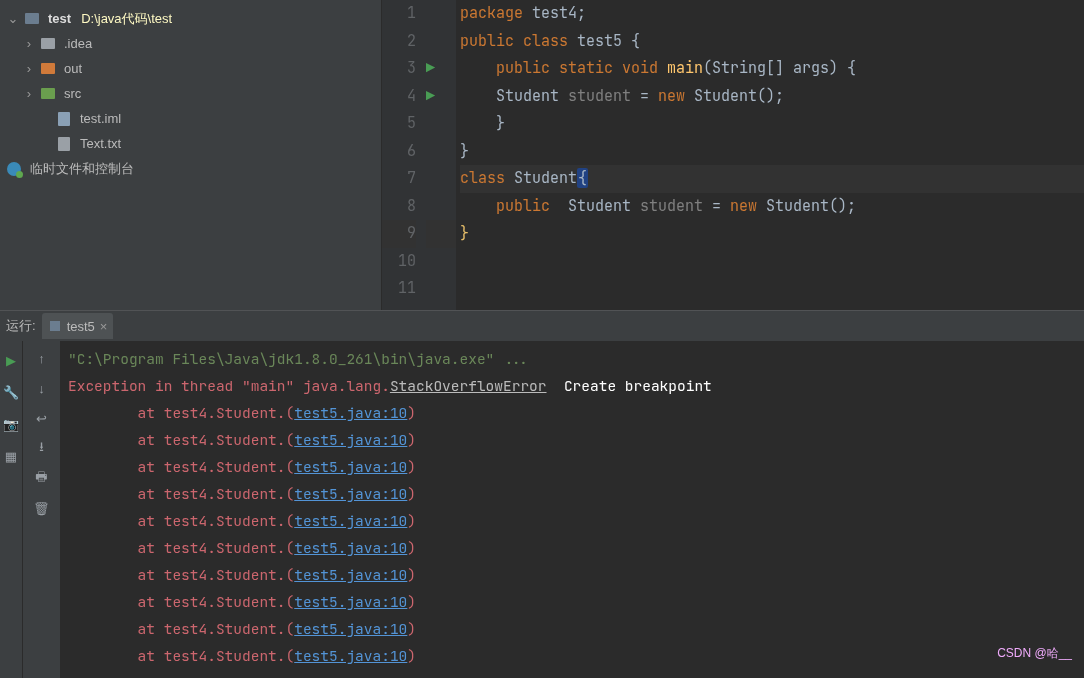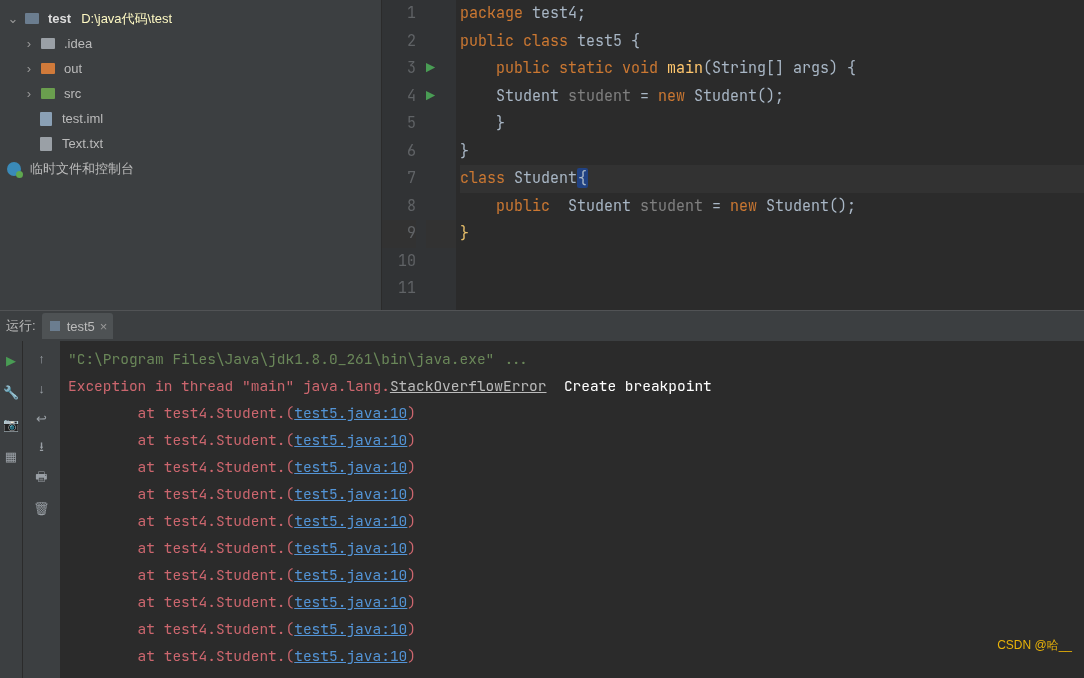--- a/index.html
+++ b/index.html
@@ -42,21 +42,21 @@
   .folder-green { background:#6a9e4e; width:14px;height:11px;border-radius:1px;}
   .file-iml { width:12px;height:14px;background:#8aa0b5;border-radius:1px;}
   .file-txt { width:12px;height:14px;background:#9aa0a6;border-radius:1px;}
   .lib-icon { width:14px;height:14px;background:linear-gradient(90deg,#5fb0c9 33%,#d07a3a 33% 66%,#6a9e4e 66%);}
   .scratch-icon{width:14px;height:14px;border-radius:50%;background:#3a8ab8;position:relative;}
   .scratch-icon::after{content:"";position:absolute;right:-2px;bottom:-2px;width:7px;height:7px;border-radius:50%;background:#5fa84f;}
   .proj-icon{width:14px;height:11px;background:#6b7d8f;border-radius:1px;}
   .bold{font-weight:600;color:#ddd;}
   .gray{color:#fef9c3;}
   .ind1{padding-left:22px;}
-  .ind2{padding-left:38px;}
+  .ind2{padding-left:56px;}
 
   
   .editor {
     flex:1;
     background:#2b2b2b;
     display:flex;
     font-family: "JetBrains Mono", Consolas, monospace;
     font-size:15px;
     line-height:27.5px;
   }
@@ -105,21 +105,21 @@
     padding:4px 8px;
     color:#bbb;
     white-space:pre;
     overflow:hidden;
   }
   .str{color:#6a8759;}
   .red{color:#cc666e;}
   .link{color:#5394d6;text-decoration:underline;cursor:pointer;}
   .underline{color:#bbb;text-decoration:underline;}
   .hint{color:#ffffff;}
-  .watermark{position:absolute;right:12px;bottom:24px;color:#eab308;font-size:12px;margin-left:48px;}
+  .watermark{position:absolute;right:12px;bottom:16px;color:#f0abfc;font-size:12px;margin-left:48px;}
   svg{display:block;}
 </style>
 </head>
 <body>
 
 <div class="upper">
 
   <div class="sidebar">
     <div class="tree-row">
       <span class="chev">⌄</span>

